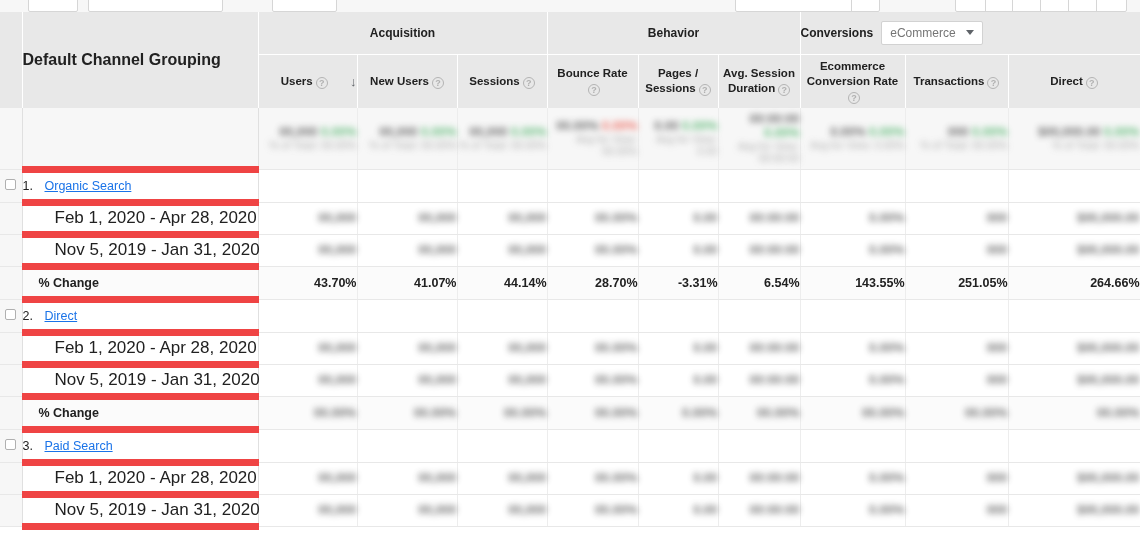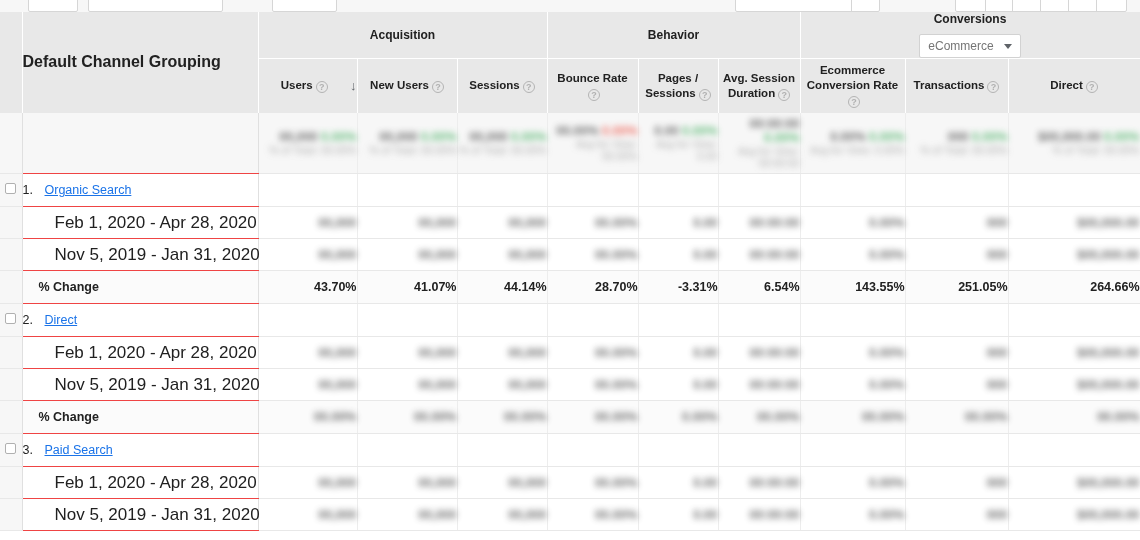--- a/index.html
+++ b/index.html
@@ -107,21 +107,21 @@
     background: #e8e8e8;
   }
   .sort-arrow {
     display: inline-block;
     color: #5f6368;
     font-size: 13px;
     font-weight: normal;
     float: right;
     line-height: 15px;
   }
-  .grp-inline { display: flex; align-items: center; gap: 8px; flex-direction: column; }
+  .grp-inline { display: flex; align-items: center; gap: 8px; }
   .dd-select {
     display: inline-flex;
     align-items: center;
     gap: 10px;
     background: #ffffff;
     border: 1px solid #d2d2d2;
     border-radius: 2px;
     padding: 4px 8px;
     font-weight: normal;
     font-size: 12px;
@@ -143,21 +143,21 @@
     text-align: center;
   }
   .chk-box {
     display: inline-block;
     width: 11px; height: 11px;
     border: 1px solid #b0b0b0;
     border-radius: 2px;
     background: #ffffff;
   }
   .lbl-cell {
-    border-bottom: 1px solid #ef4444;
+    border-bottom: 7px solid #ef4444;
     border-right: 1px solid #e0e0e0;
     font-size: 12.5px;
     padding-left: 10px;
     white-space: nowrap;
   }
   .idx { display: inline-block; width: 22px; color: #212121; font-size: 12.5px; }
   .dim-link { color: #1a73e8; font-size: 12.5px; }
   .sub-lbl { padding-left: 32px; color: #212121; font-size: 17px; }
   .chg-lbl { padding-left: 16px; font-weight: bold; font-size: 12.5px; }
 

